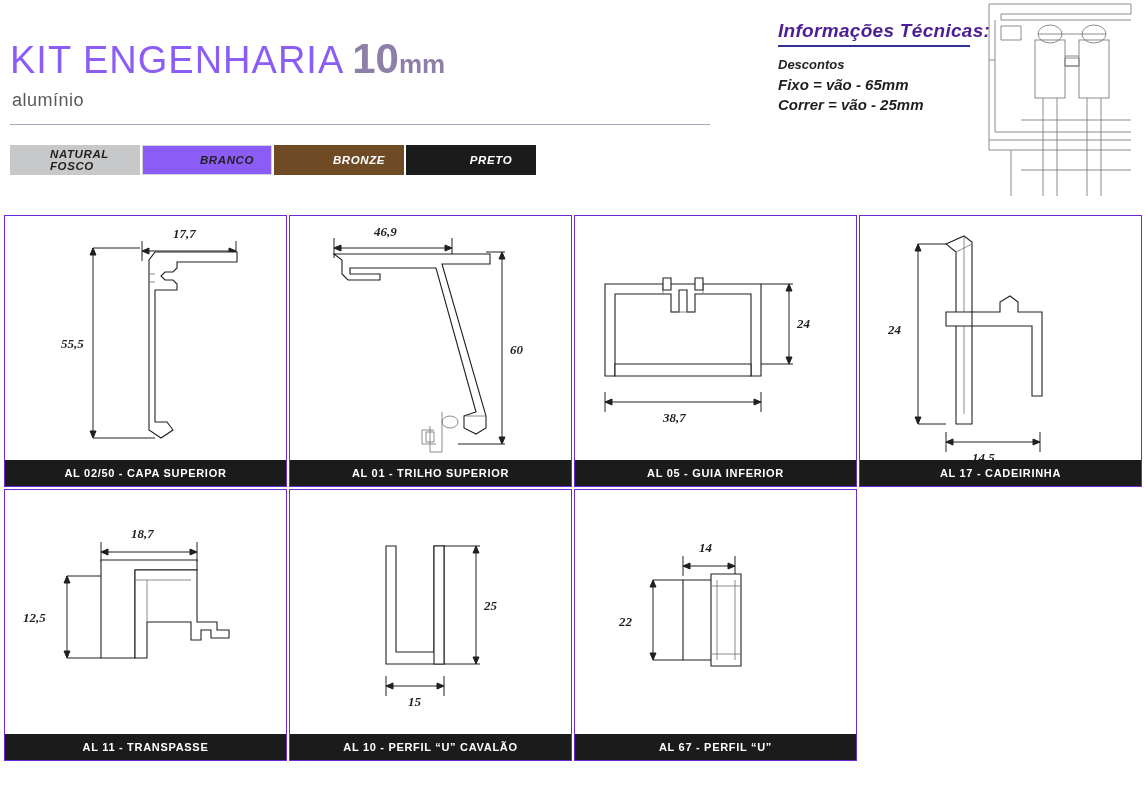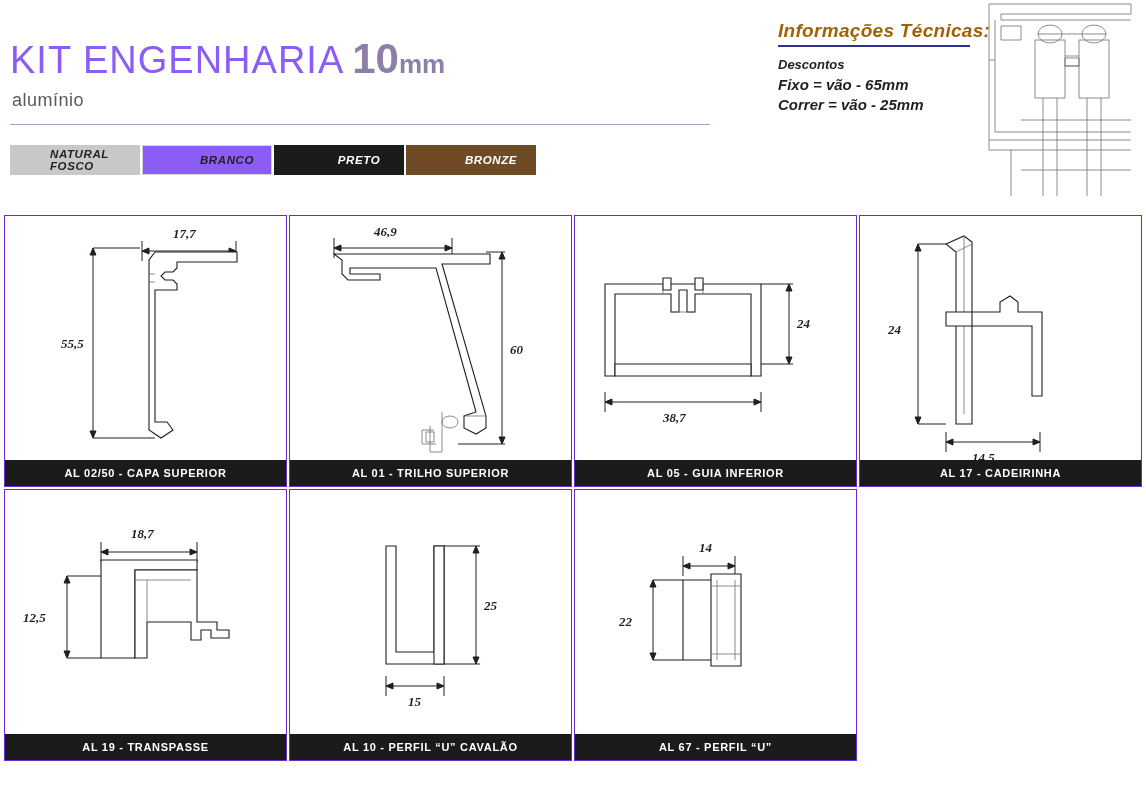--- a/index.html
+++ b/index.html
@@ -49,21 +49,21 @@
   .sw-preto   { background:#1b1b1b; color:#ffffff; }
   .sw-bronze  { background:#6e4a25; color:#ffffff; }
 
   
   #tech {
     position:absolute; left:778px; top:20px; width:230px;
     color:#231f20;
   }
   .tech-title {
     font-size:19px; font-weight:bold; font-style:italic;
-    color:#a16207; letter-spacing:0.3px;
+    color:#4c1d95; letter-spacing:0.3px;
   }
   .tech-rule { width:192px; height:2px; background:#2e3192; margin:3px 0 10px 0; }
   .tech-sub { font-size:13px; font-weight:bold; font-style:italic; margin-bottom:4px; }
   .tech-line { font-size:15px; font-weight:bold; font-style:italic; margin-bottom:3px; }
 
   #tech-drawing { position:absolute; right:0px; top:0px; width:165px; height:200px; }
 
   
   #grid {
     position:absolute; left:4px; top:215px;
@@ -98,22 +98,22 @@
 
   <div class="title-wrap">
     <span class="title-main">KIT ENGENHARIA</span><span class="title-mm"><span>10</span><span class="unit">mm</span></span>
   </div>
   <div class="subtitle">alumínio</div>
   <div class="title-rule"></div>
 
   <div id="swatches">
     <div class="swatch sw-natural">NATURAL FOSCO</div>
     <div class="swatch sw-branco">BRANCO</div>
+    <div class="swatch sw-bronze">BRONZE</div>
     <div class="swatch sw-preto">PRETO</div>
-    <div class="swatch sw-bronze">BRONZE</div>
   </div>
 
   <div id="tech">
     <div class="tech-title">Informações Técnicas:</div>
     <div class="tech-rule"></div>
     <div class="tech-sub">Descontos</div>
     <div class="tech-line">Fixo = vão - 65mm</div>
     <div class="tech-line">Correr = vão - 25mm</div>
   </div>
 
@@ -277,21 +277,21 @@
         </g>
         <text class="dimb" x="126" y="48">18,7</text>
         <text class="dimb" x="18" y="132">12,5</text>
 
         <path class="prof" d="M96,70 L192,70 L192,80 L130,80 L130,168 L96,168 Z"></path>
         <path class="prof" d="M130,80 L192,80 L192,132 L212,132 L212,140 L224,140 L224,148 L206,148 L206,140 L196,140
           L196,150 L186,150 L186,132 L142,132 L142,168 L130,168 Z"></path>
         <path class="lnthin" d="M130,90 L186,90 M142,132 L142,90"></path>
       </svg>
     </div>
-    <div class="card-label">AL 19 - TRANSPASSE</div>
+    <div class="card-label">AL 11 - TRANSPASSE</div>
   </div>
 
   <div class="card">
     <div class="card-figure">
       <svg width="281" height="244" viewBox="0 0 281 244">
 
         <path class="prof" d="M96,56 L106,56 L106,162 L144,162 L144,56 L154,56 L154,174 L96,174 Z"></path>
         <path class="prof" d="M144,56 L154,56 L154,174 L144,174 Z"></path>
         <g class="ln">
           <path d="M186,56 L186,174"></path>

